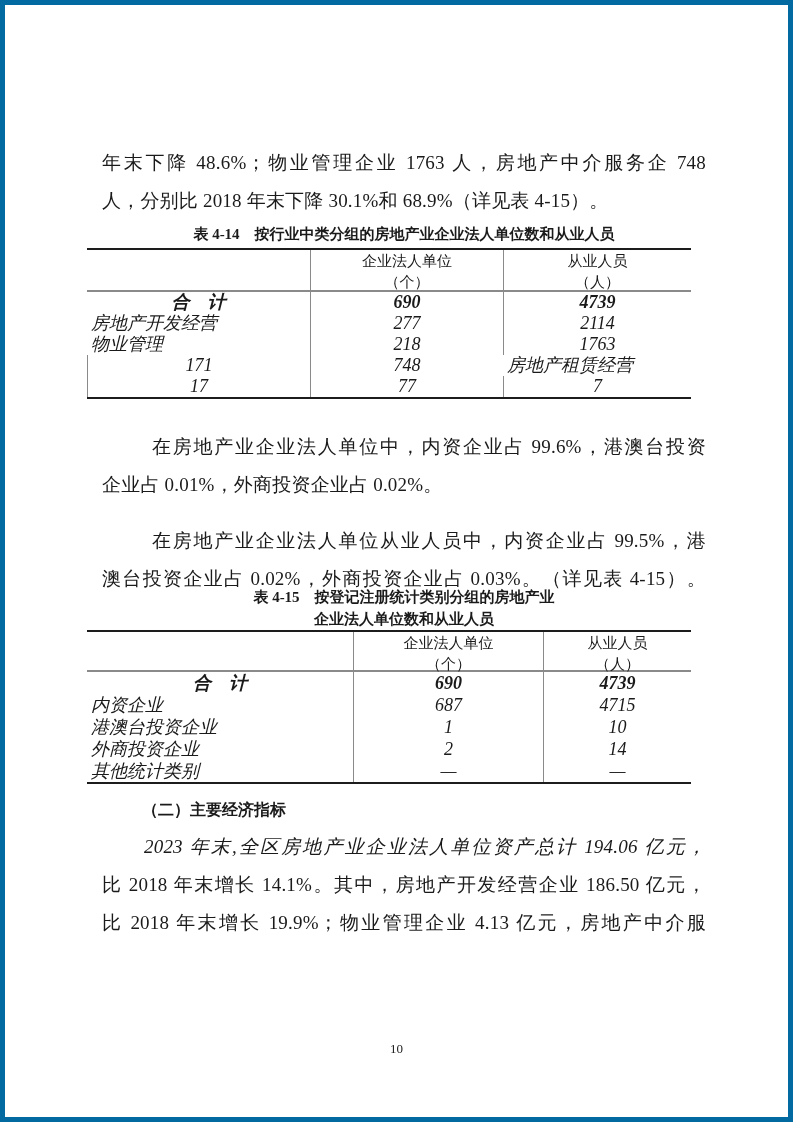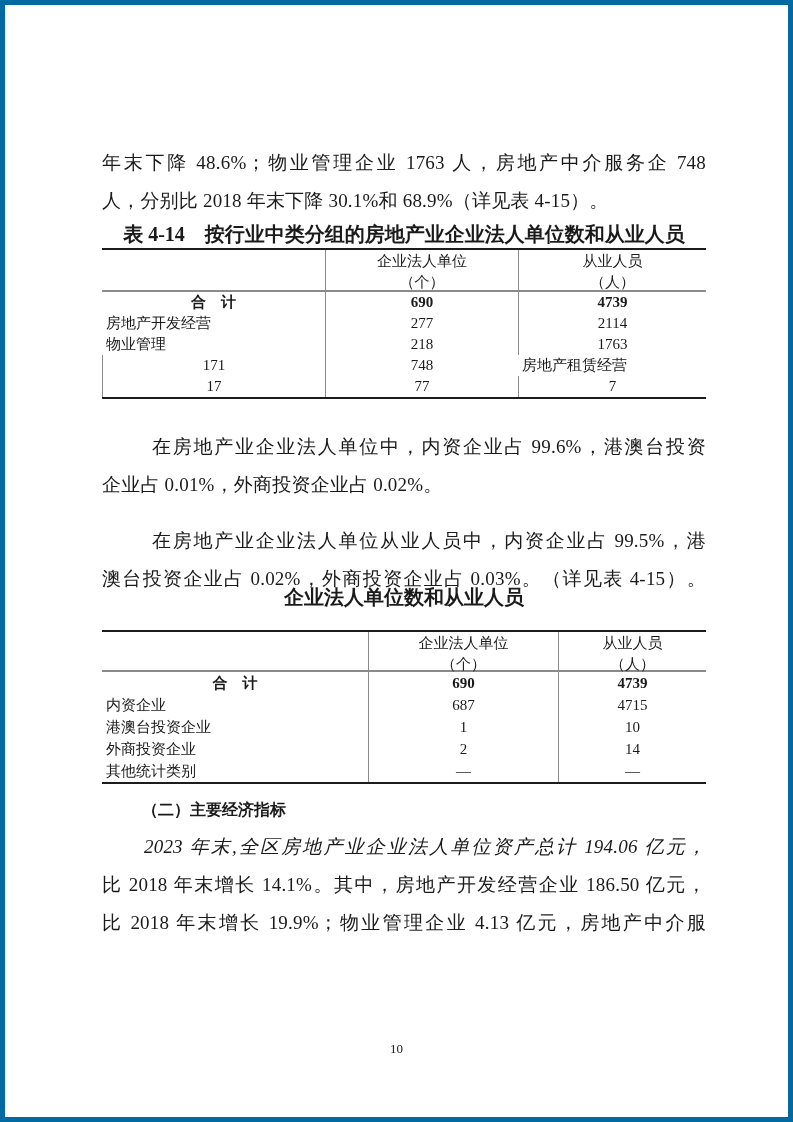--- a/index.html
+++ b/index.html
@@ -48,51 +48,51 @@
     font-weight: bold;
     text-indent: 40px;
   }
 
   
   .tbl-title {
     position: absolute;
     left: 97px;
     width: 604px;
     text-align: center;
-    font-size: 20px;
+    font-size: 15px;
     font-weight: bold;
     line-height: 22px;
   }
   .t14-title { top: 218px; }
   .t15-title { top: 581px; }
 
   
   .tbl {
     position: absolute;
-    left: 97px;
+    left: 82px;
     width: 604px;
     display: grid;
     border-top: 2px solid #1c1c1c;
     border-bottom: 2px solid #1c1c1c;
     background: #ffffff;
   }
   .t14 { top: 243px; grid-template-columns: 223px 193px 188px; }
   .t15 { top: 625px; grid-template-columns: 266px 190px 148px; }
 
   .th {
     height: 42px;
     padding-top: 1px;
     text-align: center;
     font-size: 15px;
     line-height: 21px;
     border-bottom: 2px solid #8a8a8a;
   }
   .t15 .th { height: 40px; }
 
-  .td { height: 21px; line-height: 21px; font-size: 15px; overflow: hidden; }
+  .td { height: 21px; line-height: 21px; font-size: 18px; overflow: hidden; font-style: italic; }
   .t15 .td { height: 22px; line-height: 22px; }
 
   .vline { border-left: 1px solid #8a8a8a; }
   .lbl { text-align: left; padding-left: 4px; }
   .num { text-align: center; }
   .total { font-weight: bold; }
   .total-lbl { text-align: center; font-weight: bold; padding-left: 0; }
 
   
   .page-number {
@@ -154,20 +154,21 @@
     <div class="bl just ind">在房地产业企业法人单位中，内资企业占 99.6%，港澳台投资</div>
     <div class="bl">企业占 0.01%，外商投资企业占 0.02%。</div>
   </div>
 
   <div class="para p3">
     <div class="bl just ind">在房地产业企业法人单位从业人员中，内资企业占 99.5%，港</div>
     <div class="bl just">澳台投资企业占 0.02%，外商投资企业占 0.03%。（详见表 4-15）。</div>
   </div>
 
   <div class="tbl-title t15-title">
+    <div>表 4-15　按登记注册统计类别分组的房地产业</div>
     <div>企业法人单位数和从业人员</div>
   </div>
 
   <div class="tbl t15">
     <div class="th"></div>
     <div class="th vline">
       <div>企业法人单位</div>
       <div>（个）</div>
     </div>
     <div class="th vline">

